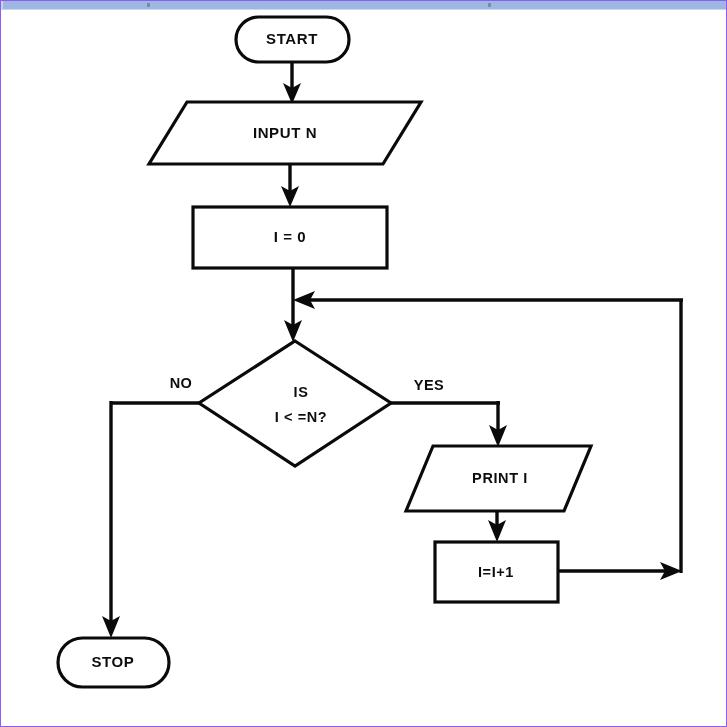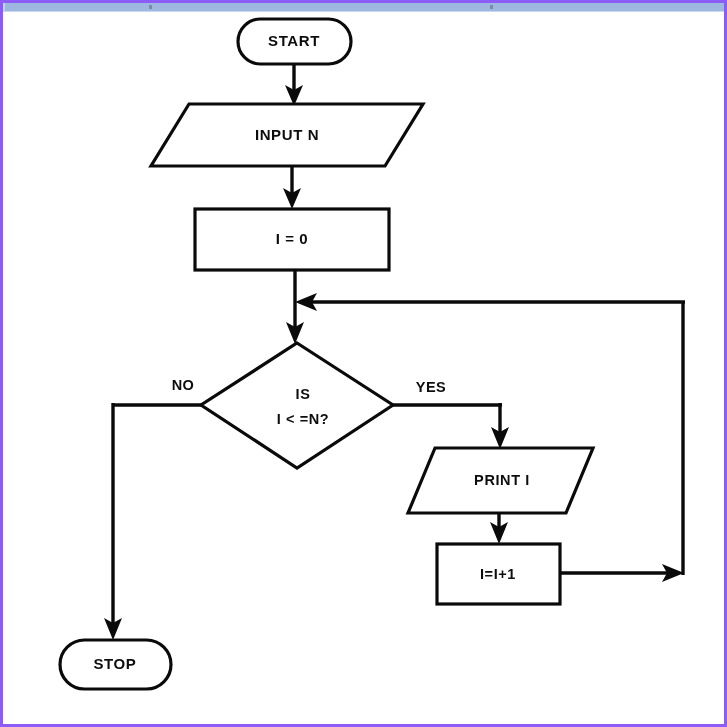--- a/index.html
+++ b/index.html
@@ -9,21 +9,21 @@
     background: #ffffff;
   }
   body {
     font-family: "Liberation Sans", sans-serif;
   }
   #page {
     position: relative;
     width: 727px;
     height: 727px;
     background: #ffffff;
-    border: 3px solid #8b5cf6;
+    border: 1px solid #8b5cf6;
     box-sizing: border-box;
     overflow: hidden;
   }
   
   #ruler {
     position: absolute;
     left: 0;
     top: 0;
     width: 727px;
     height: 9px;

